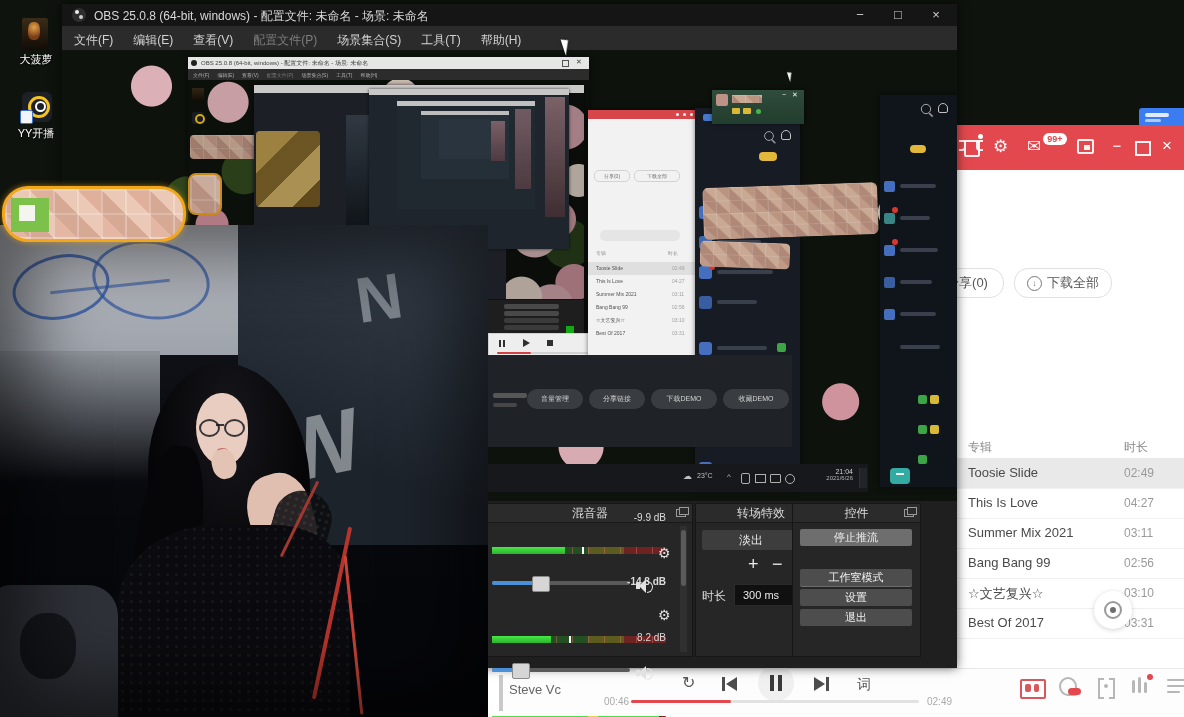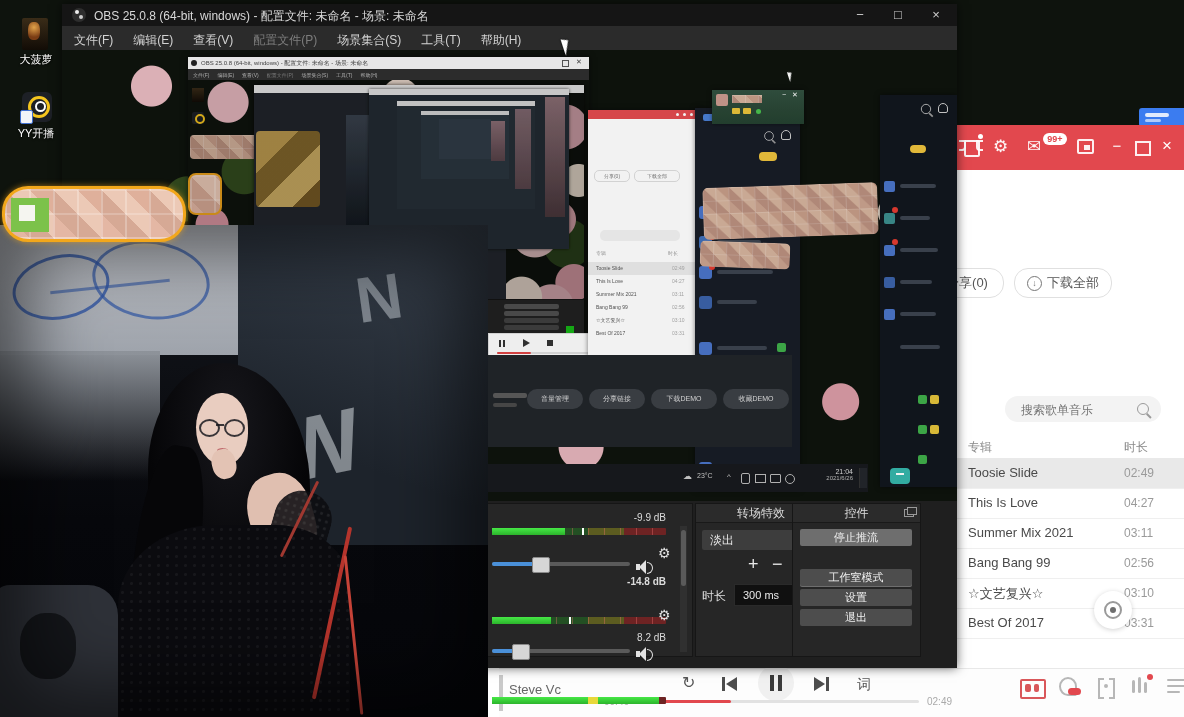--- a/index.html
+++ b/index.html
@@ -131,24 +131,20 @@
     </div>
 
     <div class="ab pill" style="left:443px;top:143px;width:72px;height:28px;">
       <span>分享(0)</span>
     </div>
     <div class="ab pill" style="left:527px;top:143px;width:96px;height:28px;">
       <span style="display:inline-block;width:13px;height:13px;border:1px solid #777;border-radius:50%;font-size:9px;line-height:12px;text-align:center;color:#777;margin-right:5px;">↓</span>
       <span>下载全部</span>
     </div>
 
-    <div class="ab" style="left:518px;top:271px;width:156px;height:26px;background:#f3f3f3;border-radius:13px;">
-      <input readonly="" style="position: absolute; left: 14px; top: 4px; width: 110px; height: 18px; border: none; background: rgba(0, 0, 0, 0); outline: none; font-size: 12px; color: rgb(102, 102, 102); font-family: inherit;" placeholder="搜索歌单音乐">
-      <div class="mag ab" style="left:132px;top:7px;"></div>
-    </div>
 
     <div class="ab" style="left:481px;top:314px;font-size:12px;color:#8a8a8a;">专辑</div>
     <div class="ab" style="left:637px;top:314px;font-size:12px;color:#8a8a8a;">时长</div>
 
     <div class="ab row-line" style="left:461px;top:333px;width:236px;height:30px;background:#e9e9e9;">
       <span class="ab song-name" style="left:20px;top:7px;">Toosie Slide</span>
       <span class="ab song-time" style="left:176px;top:8px;">02:49</span>
     </div>
     <div class="ab row-line" style="left:461px;top:363px;width:236px;height:30px;">
       <span class="ab song-name" style="left:20px;top:7px;">This Is Love</span>
@@ -504,20 +500,24 @@
       <div class="ab" style="left:828px;top:418px;width:20px;height:16px;background:#35b5ab;border-radius:4px;">
         <div class="ab" style="left:6px;top:5px;width:8px;height:2px;background:#fff;"></div>
       </div>
 
       <div class="cursor ab" style="left:725px;top:18px;transform:rotate(-18deg) scale(.6);"></div>
     </div>
 
     <div class="ab" style="left:0;top:497px;width:895px;height:154px;background:#1f1f1f;"></div>
 
     <div class="ab dock" style="left:425px;top:499px;width:204px;height:152px;">
+      <div class="dock-title">
+        <span>混音器</span>
+        <span class="pop"></span>
+      </div>
 
       <div class="ab db" style="left:0;top:8px;width:178px;">-9.9 dB</div>
       <div class="ab meter-track" style="left:4px;top:24px;width:174px;">
         <div class="meter-ticks"></div>
         <div class="meter-fill" style="width:42%;"></div>
         <div class="ab" style="left:52%;top:0;width:2px;height:100%;background:#fff;"></div>
       </div>
       <div class="ab vol-track" style="left:4px;top:51px;width:138px;">
         <div class="vol-fill" style="width:44px;"></div>
         <div class="vol-handle" style="left:40px;"></div>
@@ -555,21 +555,21 @@
       <div class="ab" style="left:192px;top:22px;width:7px;height:126px;background:#303030;">
         <div class="ab" style="left:1px;top:4px;width:5px;height:56px;background:#5a5a5a;border-radius:3px;"></div>
       </div>
     </div>
 
     <div class="ab dock" style="left:633px;top:499px;width:130px;height:152px;">
       <div class="dock-title">
         <span>转场特效</span>
         <span class="pop"></span>
       </div>
-      <div class="ab" style="left:6px;top:26px;width:104px;height:20px;background:#3d3d3d;border-radius:2px;display:flex;align-items:center;">
+      <div class="ab" style="left:6px;top:26px;width:104px;height:20px;background:#3d3d3d;border-radius:2px;display:flex;align-items:center;text-align:center;">
         <span style="font-size:12px;color:#e8e8e8;margin-left:8px;flex:1;">淡出</span>
         <span class="spin" style="height:20px;">
             <i class="up"></i>
             <i class="dn"></i>
           </span>
       </div>
       <div class="ab" style="left:52px;top:50px;font-size:18px;color:#e8e8e8;">+</div>
       <div class="ab" style="left:76px;top:50px;font-size:18px;color:#e8e8e8;">−</div>
       <div class="ab" style="left:100px;top:52px;font-size:15px;color:#e8e8e8;">⚙</div>
       <div class="ab" style="left:6px;top:84px;font-size:12px;color:#dcdcdc;">时长</div>

